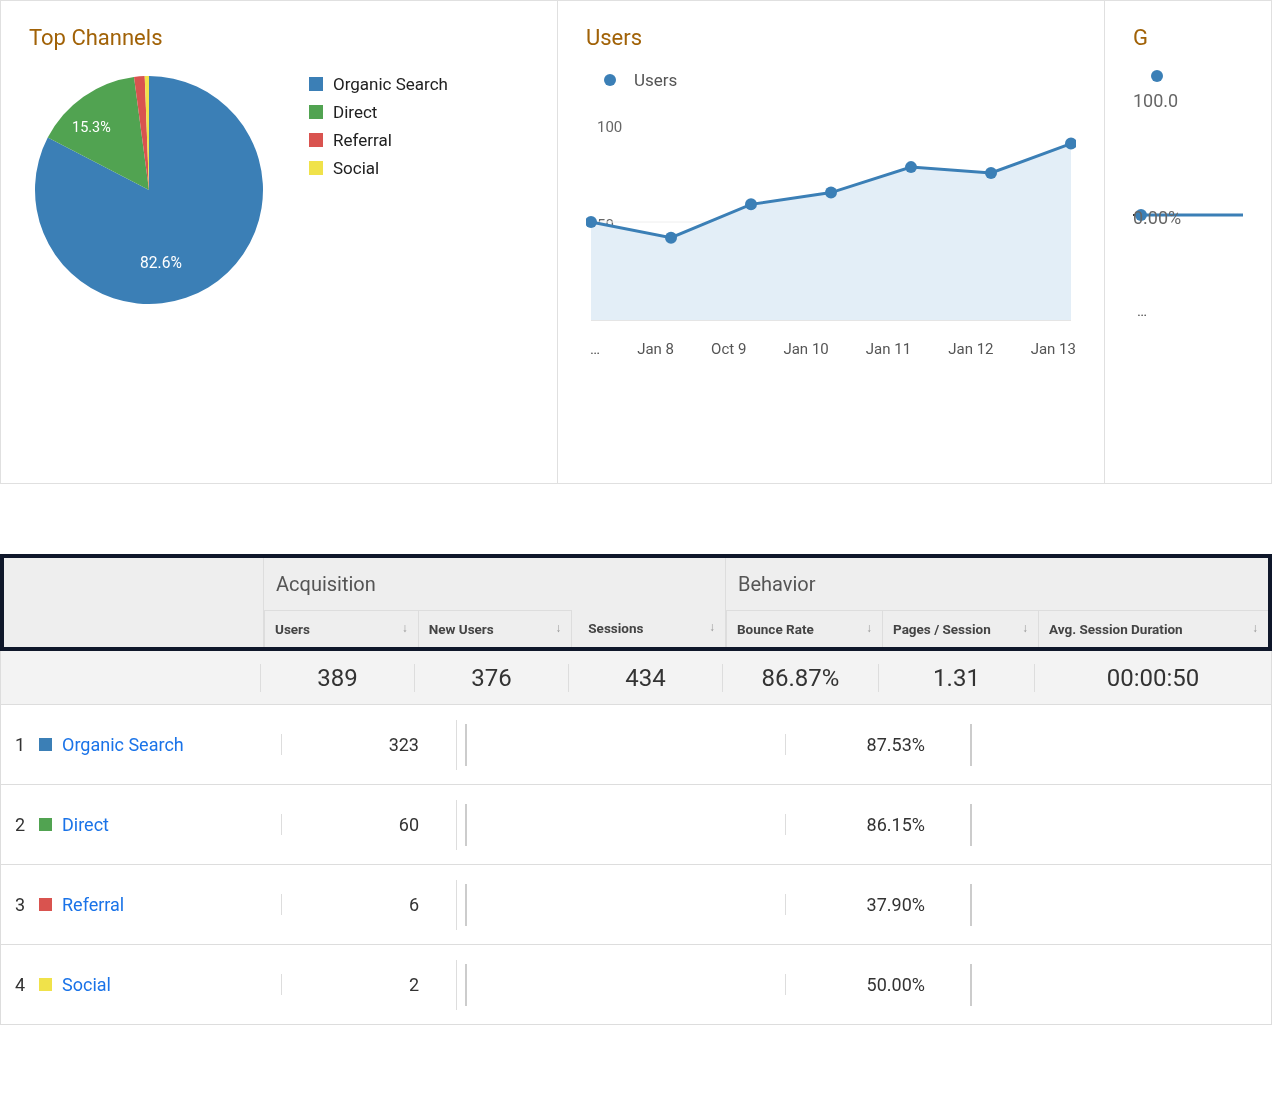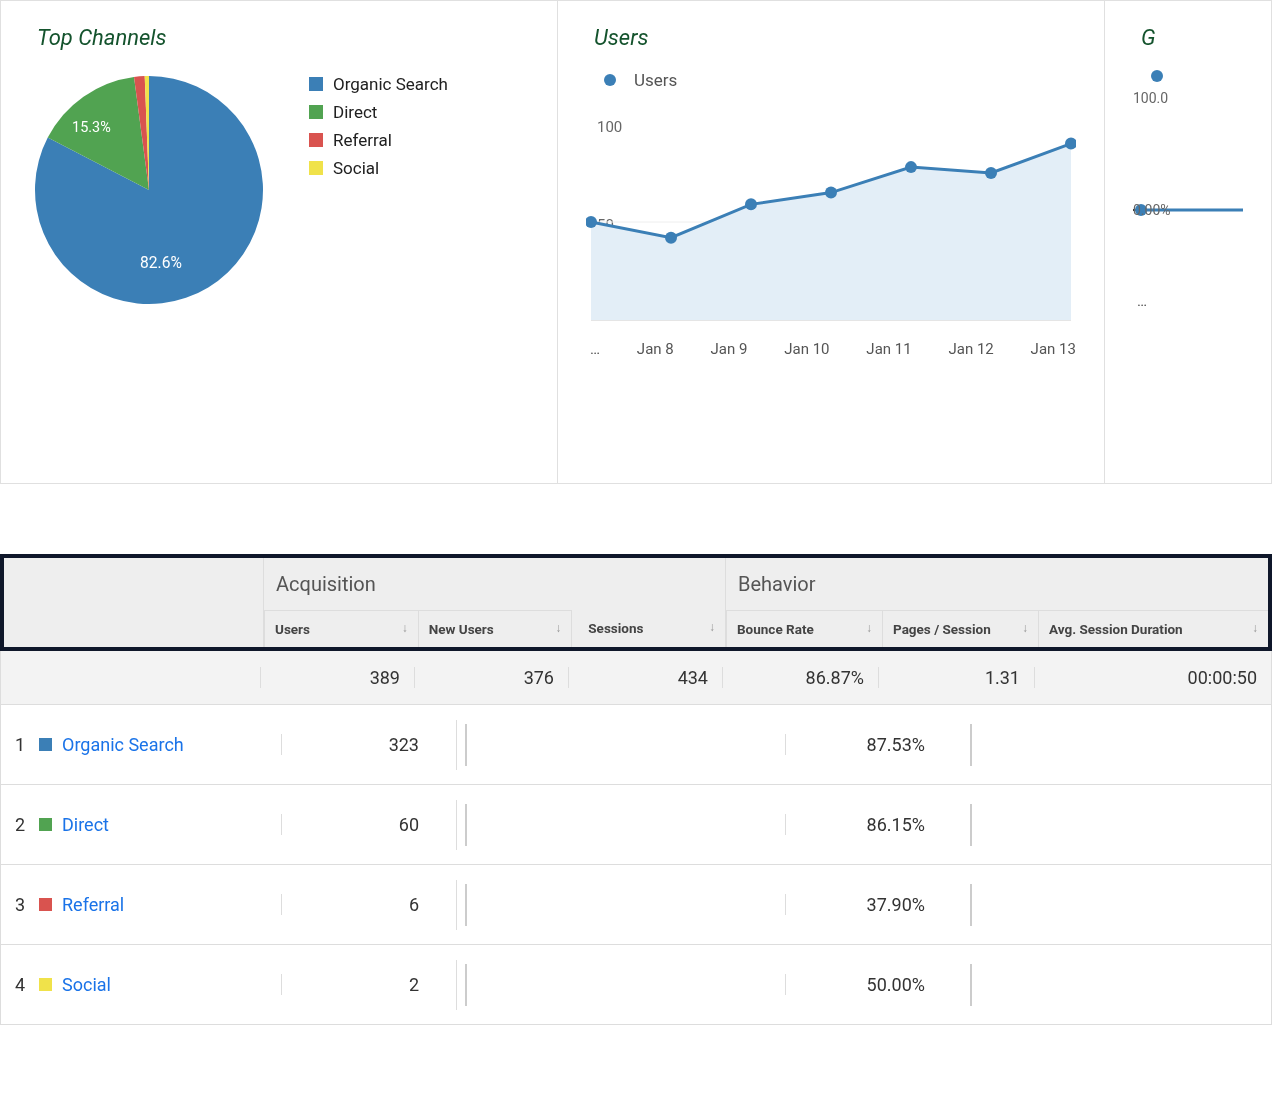--- a/index.html
+++ b/index.html
@@ -3,48 +3,48 @@
 <meta charset="utf-8">
 <style>
   html,body{margin:0;padding:0;font-family:Roboto,'Helvetica Neue',Arial,sans-serif;color:#212121;background:#fff;}
   *{box-sizing:border-box;}
   .wrap{width:1272px;height:1100px;position:relative;}
   .cards{display:flex;gap:0;border:1px solid #e0e0e0;height:484px;}
   .card{padding:24px 28px;position:relative;}
   .card.top-channels{width:575px;border-right:1px solid #e0e0e0;}
   .card.users{width:550px;border-right:1px solid #e0e0e0;}
   .card.goal{flex:1;}
-  .card h2{font-size:22px;font-weight:400;color:#14532d;margin:0 0 20px 8px;font-style:italic;}
+  .card h2{font-size:22px;font-weight:400;color:#a16207;margin:0 0 20px 0;}
   .pie-row{display:flex;align-items:flex-start;gap:40px;margin-top:20px;}
   .pie{width:240px;height:240px;}
   .legend{display:flex;flex-direction:column;gap:8px;margin-top:4px;font-size:17px;}
   .leg-item{display:flex;align-items:center;gap:10px;}
   .swatch{width:14px;height:14px;display:inline-block;}
   .leg-dot{width:12px;height:12px;border-radius:50%;display:inline-block;}
   .line-chart{margin-top:20px;}
-  .y-label,.x-axis{font-size:14px;color:#666;}
+  .y-label,.x-axis{font-size:18px;color:#666;}
   .x-axis{display:flex;justify-content:space-between;margin-top:6px;padding:0 0 0 4px;font-size:15px;color:#555;}
   .table-section{margin-top:70px;}
   .thead{display:flex;background:#eee;border:4px solid #0f172a;}
   .thead .rowlabel{width:259px;}
   .group-head{font-size:20px;color:#555;padding:14px 12px;}
   .group.acq{width:462px;border-left:1px solid #ddd;}
   .group.beh{flex:1;border-left:1px solid #ddd;}
   .subhead{display:flex;}
   .sh{font-size:13.5px;font-weight:700;color:#444;padding:10px 10px;display:flex;align-items:flex-start;justify-content:space-between;border-top:1px solid #ddd;}
   .sh .sort{color:#999;font-size:12px;margin-left:6px;}
   .col-users{width:154px;border-left:1px solid #ddd;}
   .col-newusers{width:154px;border-left:1px solid #ddd;}
   .col-sessions{width:154px;border:none;border-left:1px solid #ddd;padding-left:16px;}
   .col-bounce{width:156px;border-left:1px solid #ddd;}
   .col-pps{width:156px;border-left:1px solid #ddd;}
   .col-asd{flex:1;border-left:1px solid #ddd;}
   .totals{display:flex;height:54px;background:#f3f3f3;border-left:1px solid #ddd;border-right:1px solid #ddd;border-bottom:1px solid #ddd;align-items:center;}
   .totals .rowlabel{width:259px;}
-  .tcell{text-align:right;padding:0 14px;font-size:18px;color:#333;}
+  .tcell{text-align:center;padding:0 14px;font-size:24px;color:#333;}
   .trow{display:flex;align-items:center;height:80px;border-left:1px solid #ddd;border-right:1px solid #ddd;border-bottom:1px solid #ddd;}
   .rowlabel{width:259px;display:flex;align-items:center;gap:10px;padding-left:14px;font-size:18px;}
   .rowlabel .idx{color:#333;width:14px;}
   .rowlabel .nm{color:#1a73e8;}
   .num{text-align:right;padding-right:16px;font-size:18px;color:#333;}
   .barcell{padding:4px 8px;}
   .bar-outer{height:42px;border:1px solid #ccc;position:relative;background:#fff;}
   .bar-inner{height:100%;background:#3b7fb6;}
   .cell{display:flex;align-items:center;margin-left:21px;}
   .col-users.cell,.col-bounce.cell{justify-content:flex-end;}
@@ -113,21 +113,21 @@
               <circle cx="160" cy="94.36" r="6" fill="#3b7fb6"></circle>
               <circle cx="240" cy="82.6" r="6" fill="#3b7fb6"></circle>
               <circle cx="320" cy="57.120000000000005" r="6" fill="#3b7fb6"></circle>
               <circle cx="400" cy="63" r="6" fill="#3b7fb6"></circle>
               <circle cx="480" cy="33.599999999999994" r="6" fill="#3b7fb6"></circle>
             </g>
       </svg>
       <div class="x-axis">
         <span>…</span>
         <span>Jan 8</span>
-        <span>Jan 9</span>
+        <span>Oct 9</span>
         <span>Jan 10</span>
         <span>Jan 11</span>
         <span>Jan 12</span>
         <span>Jan 13</span>
       </div>
     </div>
   </div>
 
   <div class="card goal">
     <h2 style="overflow:hidden;white-space:nowrap;">G</h2>

